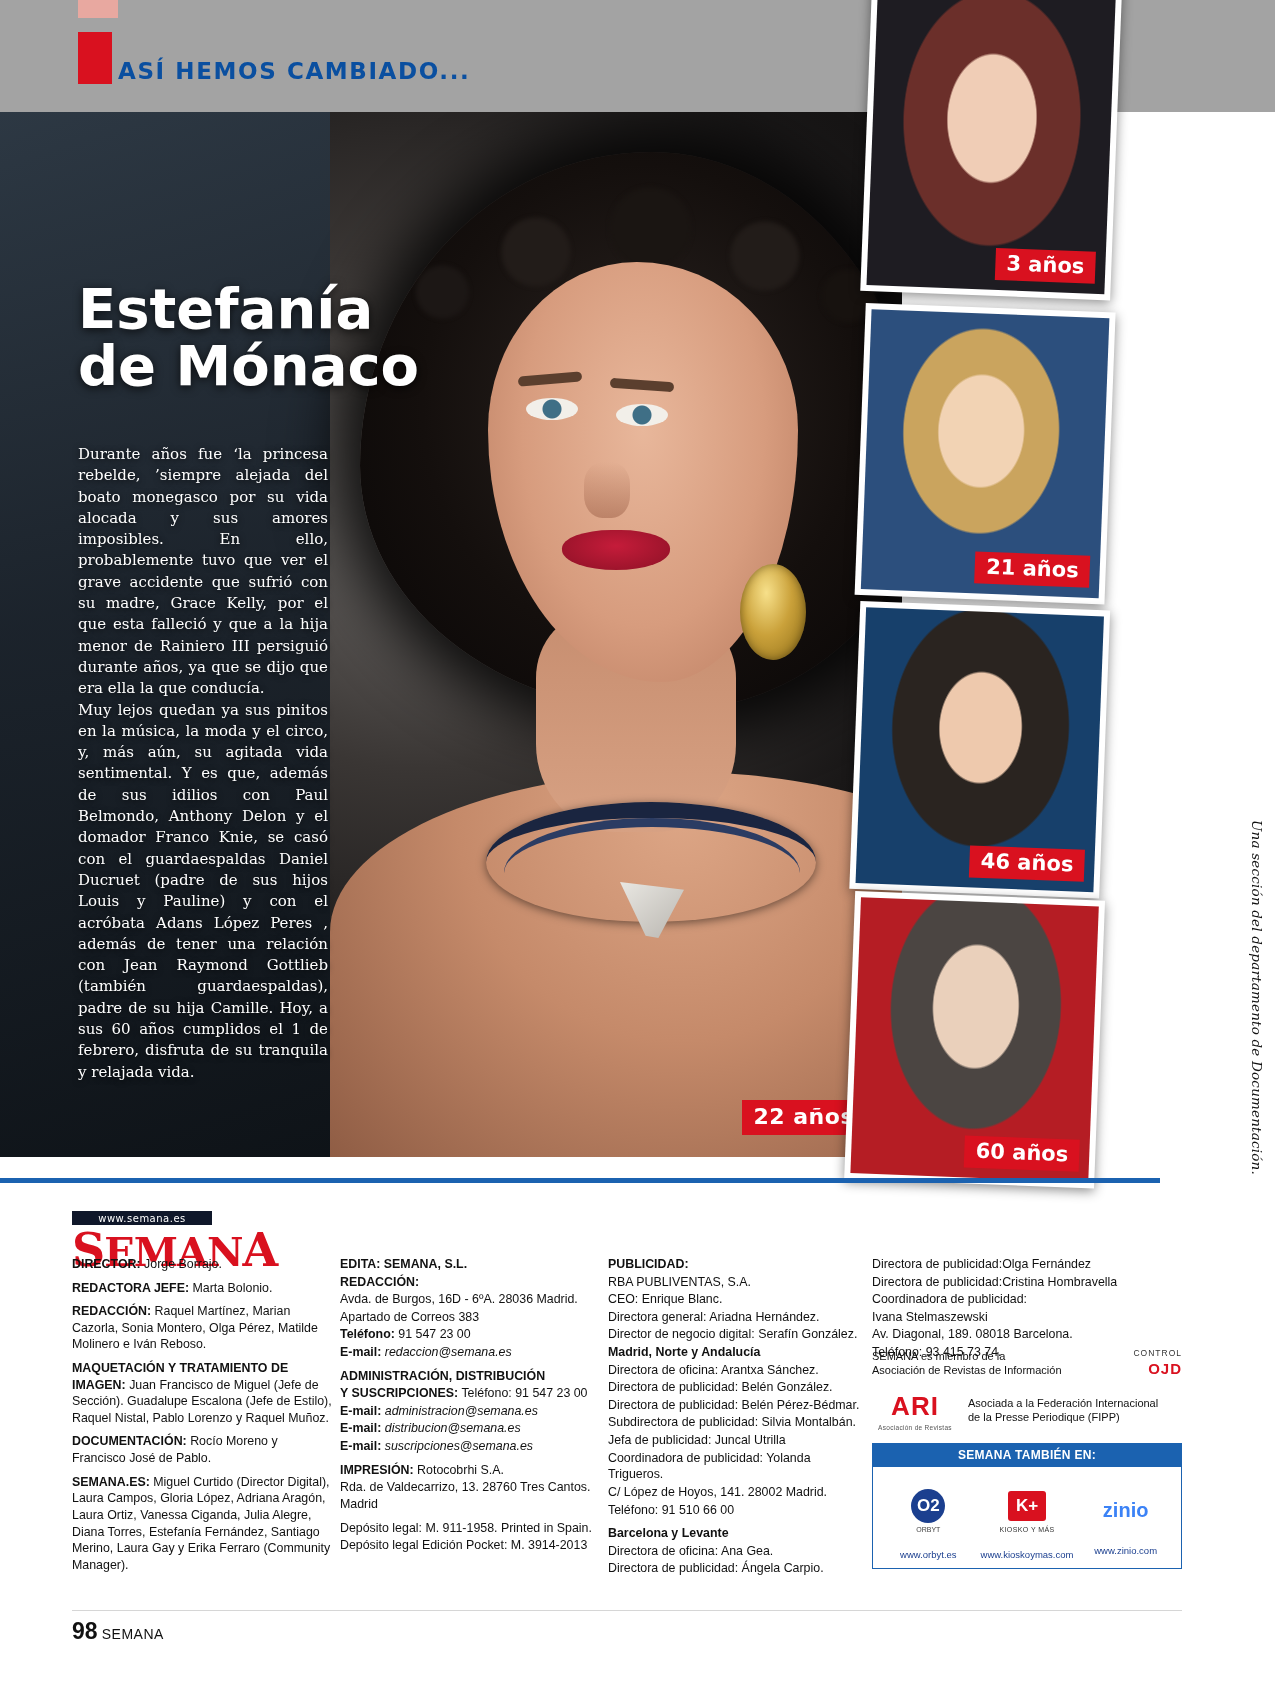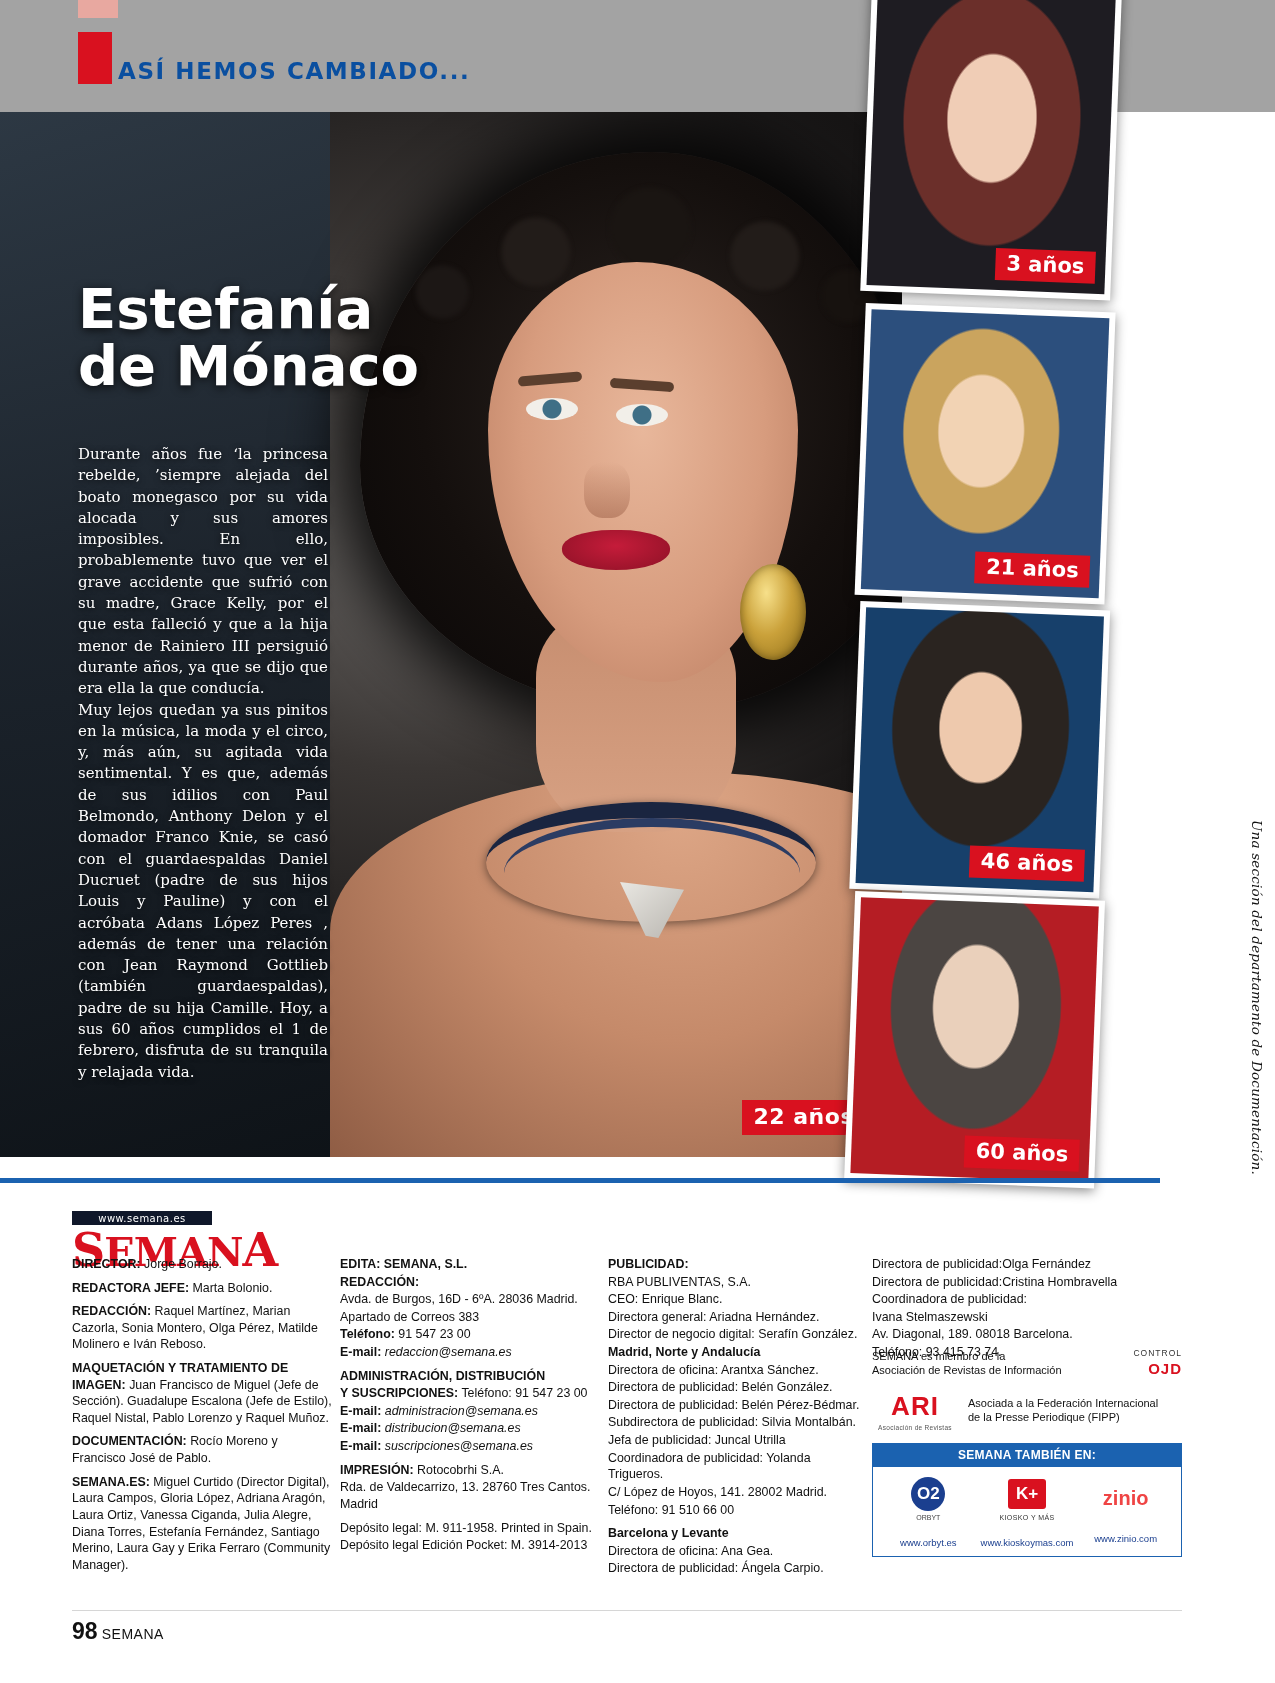--- a/index.html
+++ b/index.html
@@ -194,34 +194,34 @@
   .logo-note { font-size:11px; line-height:1.25; color:#111; }
   .ojd { color:#d9111f; font-weight:bold; font-size:15px; letter-spacing:1px; }
   .control-lbl { font-size:8.5px; letter-spacing:1px; color:#333; text-align:right; }
   .ari { color:#d9111f; font-weight:bold; font-size:26px; letter-spacing:1px; }
   .ari-sub { font-size:6.5px; color:#555; letter-spacing:.3px; }
 
   .tambien-bar {
     margin-top:6px; background:#1b62b0; color:#fff; text-align:center;
     font-size:12px; font-weight:bold; padding:4px 0; letter-spacing:.3px;
   }
-  .tambien-box { border:1px solid #1b62b0; border-top:none; padding:8px 6px 6px; }
+  .tambien-box { border:1px solid #1b62b0; border-top:none; padding:20px 6px 6px; }
   .tambien-row { display:flex; justify-content:space-around; align-items:center; }
   .brand { text-align:center; width:96px; }
   .brand .mark {
     height:38px; display:flex; align-items:center; justify-content:center;
     font-weight:bold; color:#1b3f8f;
   }
   .brand .mark .circle {
     width:34px;height:34px;border-radius:50%;background:#1b3f8f;color:#fff;
     display:flex;align-items:center;justify-content:center;font-size:17px;
   }
   .brand .mark .kplus { background:#d9111f;color:#fff;padding:4px 8px;font-size:17px;border-radius:3px;}
   .brand .kiosko { font-size:7px; color:#333; letter-spacing:.4px; }
-  .brand .zinio { color:#ef4444; font-size:20px; font-weight:bold; }
+  .brand .zinio { color:#3b82f6; font-size:20px; font-weight:bold; }
   .brand .url { font-size:9.5px; color:#1b3f8f; margin-top:15px; }
   .brand .sub-mark { font-size:7px; color:#444; }
 
   
   .footer { position:absolute; left:72px; top:1618px; font-size:15px; color:#111; }
   .footer .pg { font-size:23px; font-weight:bold; }
   .footer .nm { font-size:14px; letter-spacing:.5px; }
   .hr-bottom { position:absolute; left:72px; top:1610px; width:1110px; height:1px; background:#d6d6d6; }
 </style>
 </head>

